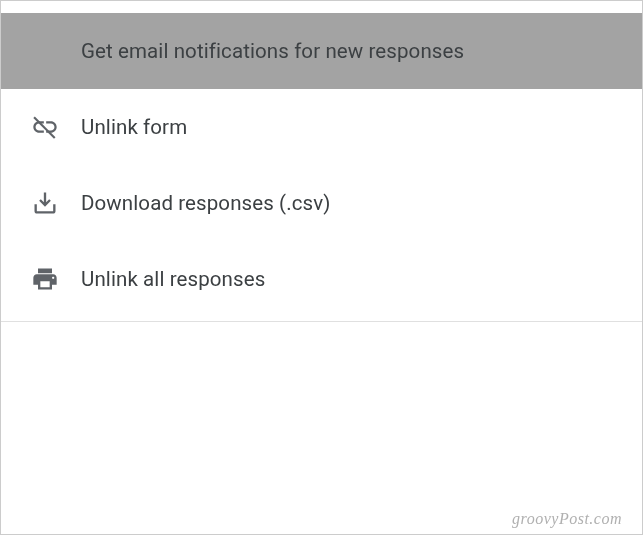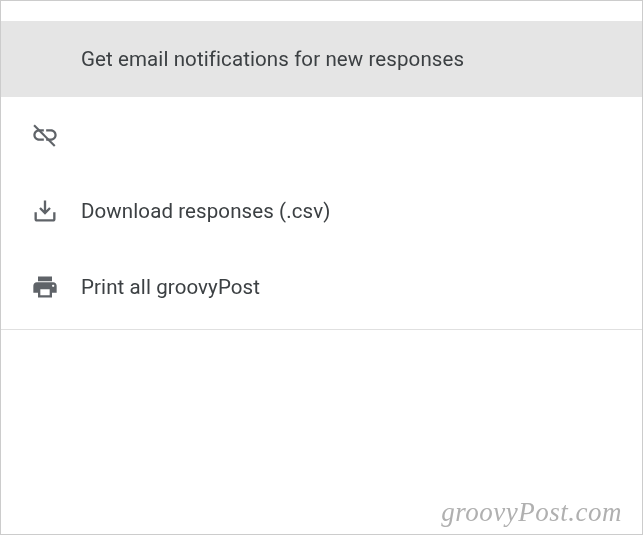--- a/index.html
+++ b/index.html
@@ -22,22 +22,21 @@
     }
     .menu-item {
       display: flex;
       align-items: center;
       height: 76px;
       padding: 0 30px;
       cursor: pointer;
       color: #3c4043;
     }
     .menu-item.highlighted {
-      background: #e5e5e5;
-      margin-top: 8px;
+      background: #a3a3a3;
     }
     .menu-item .icon-slot {
       width: 50px;
       display: flex;
       align-items: center;
       justify-content: flex-start;
     }
     .menu-item .label {
       font-size: 20.5px;
       letter-spacing: 0.1px;
@@ -51,21 +50,21 @@
       width: 28px;
       height: 28px;
       fill: #5f6368;
     }
     .watermark {
       position: absolute;
       bottom: 6px;
       right: 20px;
       font-family: Georgia, 'Times New Roman', serif;
       font-style: italic;
-      font-size: 27px;
+      font-size: 16px;
       color: #b0b0b0;
       letter-spacing: 0.5px;
     }
   </style>
 </head>
 <body>
 
 <div class="menu">
 
   <div class="menu-item highlighted">
@@ -74,38 +73,39 @@
   </div>
 
 
   <div class="menu-item">
     <div class="icon-slot">
       <svg class="icon" viewBox="0 0 24 24">
         <path d="M3.9 12c0-1.71 1.39-3.1 3.1-3.1h4V7H7c-2.76 0-5 2.24-5 5s2.24 5 5 5h4v-1.9H7c-1.71 0-3.1-1.39-3.1-3.1zM17 7h-4v1.9h4c1.71 0 3.1 1.39 3.1 3.1s-1.39 3.1-3.1 3.1h-4V17h4c2.76 0 5-2.24 5-5s-2.24-5-5-5z"></path>
         <path d="M2 4.27L3.27 3 21 20.73 19.73 22 2 4.27z"></path>
       </svg>
     </div>
+    <div class="label">Unlink form</div>
   </div>
 
   <div class="menu-item">
     <div class="icon-slot">
       <svg class="icon" viewBox="0 0 24 24">
         <path d="M19 13v6H5v-6H3v6c0 1.1.9 2 2 2h14c1.1 0 2-.9 2-2v-6h-2zm-6-1.67l2.59-2.58L17 10.17l-5 5-5-5 1.41-1.42L11 11.33V3h2v8.33z"></path>
       </svg>
     </div>
     <div class="label">Download responses (.csv)</div>
   </div>
 
   <div class="menu-item">
     <div class="icon-slot">
       <svg class="icon" viewBox="0 0 24 24">
         <path d="M19 8H5c-1.66 0-3 1.34-3 3v6h4v4h12v-4h4v-6c0-1.66-1.34-3-3-3zm-3 11H8v-5h8v5zm3-7c-.55 0-1-.45-1-1s.45-1 1-1 1 .45 1 1-.45 1-1 1zm-1-9H6v4h12V3z"></path>
       </svg>
     </div>
-    <div class="label">Print all groovyPost</div>
+    <div class="label">Unlink all responses</div>
   </div>
 
   <div class="separator"></div>
 
 
 </div>
 
 <div class="watermark">groovyPost.com</div>
 
 </body></html>

